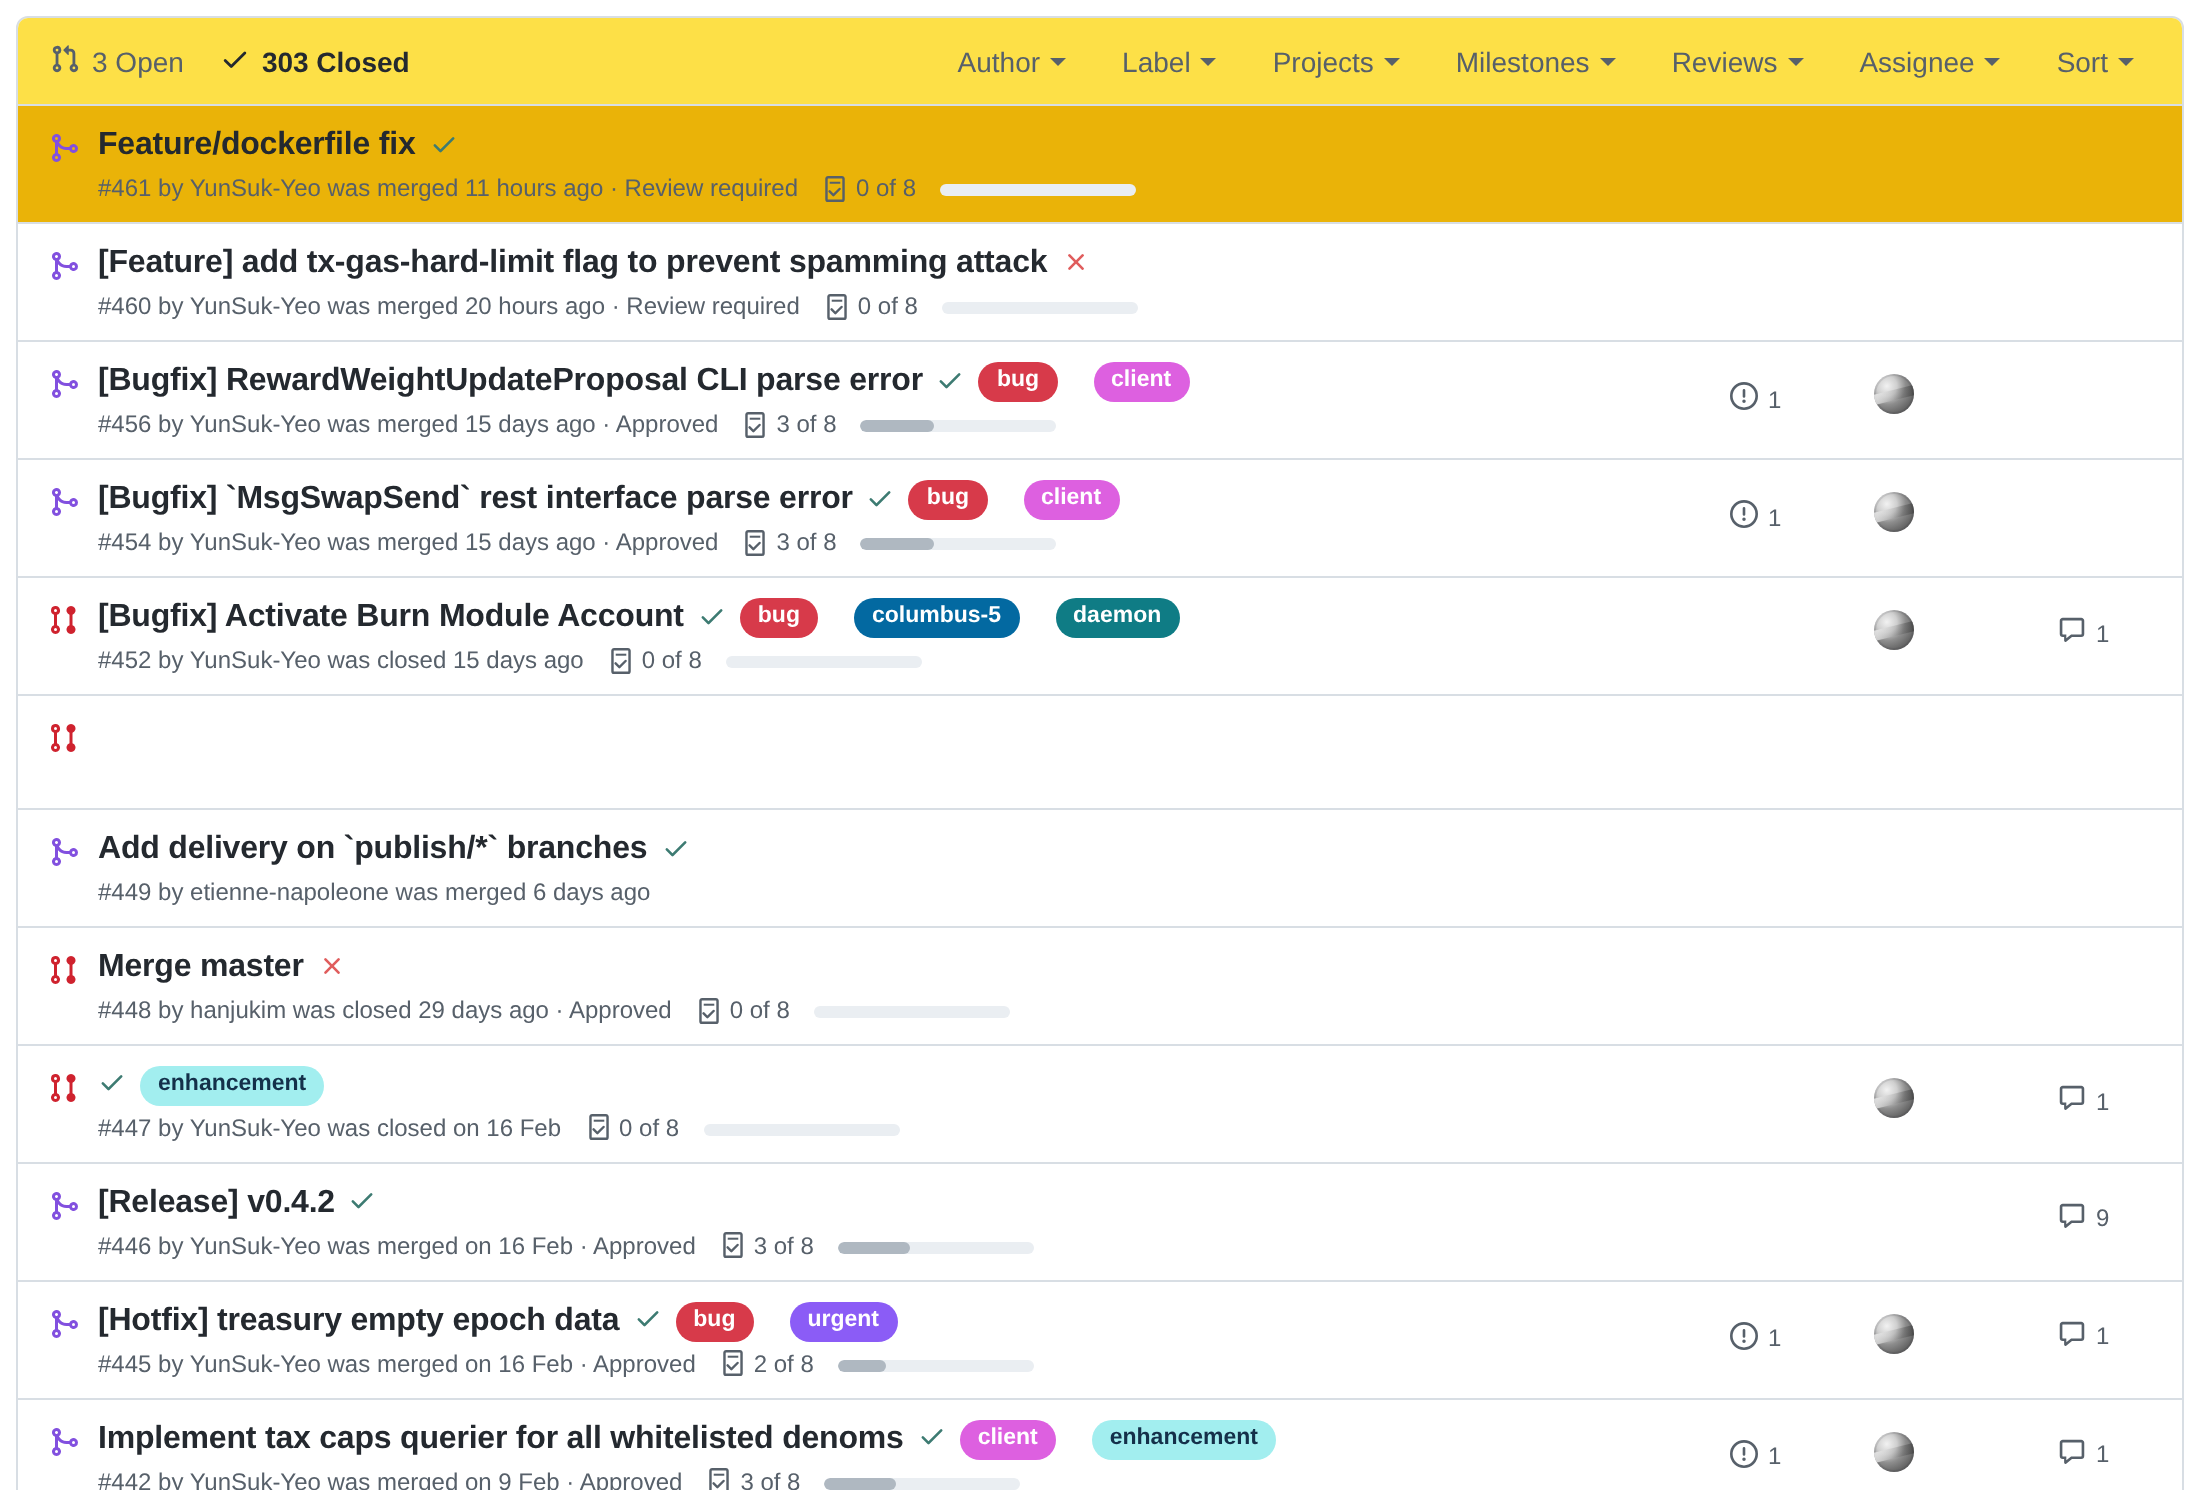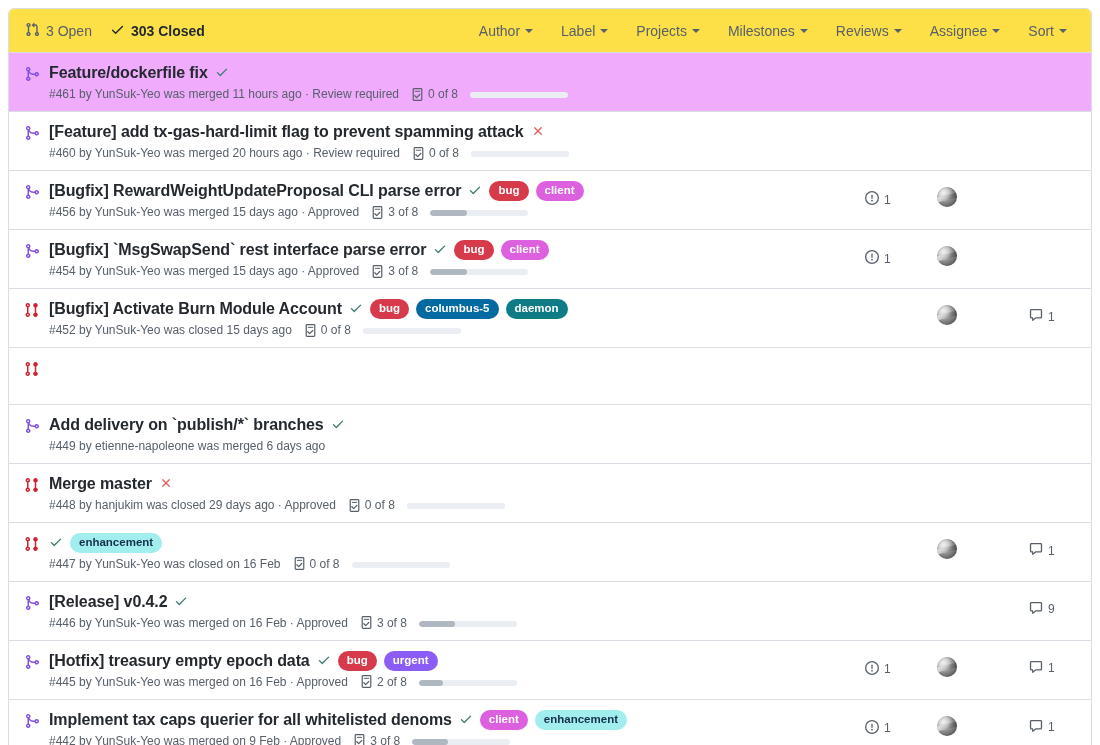--- a/index.html
+++ b/index.html
@@ -65,21 +65,21 @@
   .row {
     display: flex;
     align-items: flex-start;
     padding: 10px 16px 10px 14px;
     border-bottom: 1px solid #d8dee4;
     background: #ffffff;
     min-height: 57px;
     position: relative;
   }
   .row:last-child { border-bottom: none; }
-  .row.highlight { background: #f0abfc; }
+  .row.highlight { background: #eab308; }
 
   .state-icon {
     flex: 0 0 auto;
     width: 18px; height: 18px;
     margin-top: 2px;
     margin-right: 8px;
     display: flex; align-items: center; justify-content: center;
   }
   .state-icon svg { display: block; }
 
@@ -107,21 +107,21 @@
     font-size: 15px;
     line-height: 1;
     font-weight: bold;
   }
   .x-glyph {
     color: #e05d5d;
     font-size: 15px;
     line-height: 1;
     font-weight: bold;
   }
-  .labels { display: inline-flex; gap: 7px; align-items: flex-end; }
+  .labels { display: inline-flex; gap: 18px; align-items: flex-end; }
   .label-pill {
     display: inline-block;
     padding: 2px 9px 3px;
     border-radius: 999px;
     font-size: 11.5px;
     font-weight: bold;
     line-height: 1.3;
     white-space: nowrap;
     cursor: pointer;
   }

